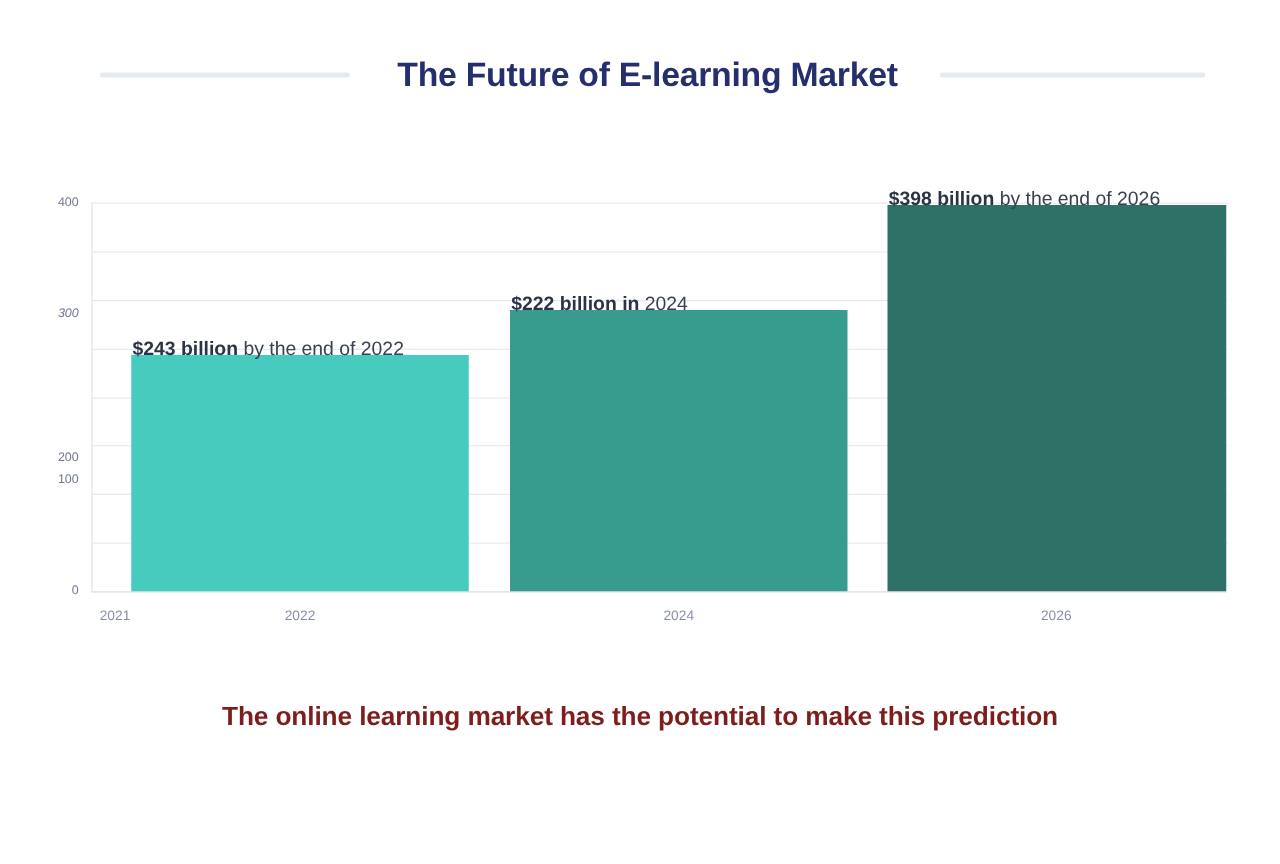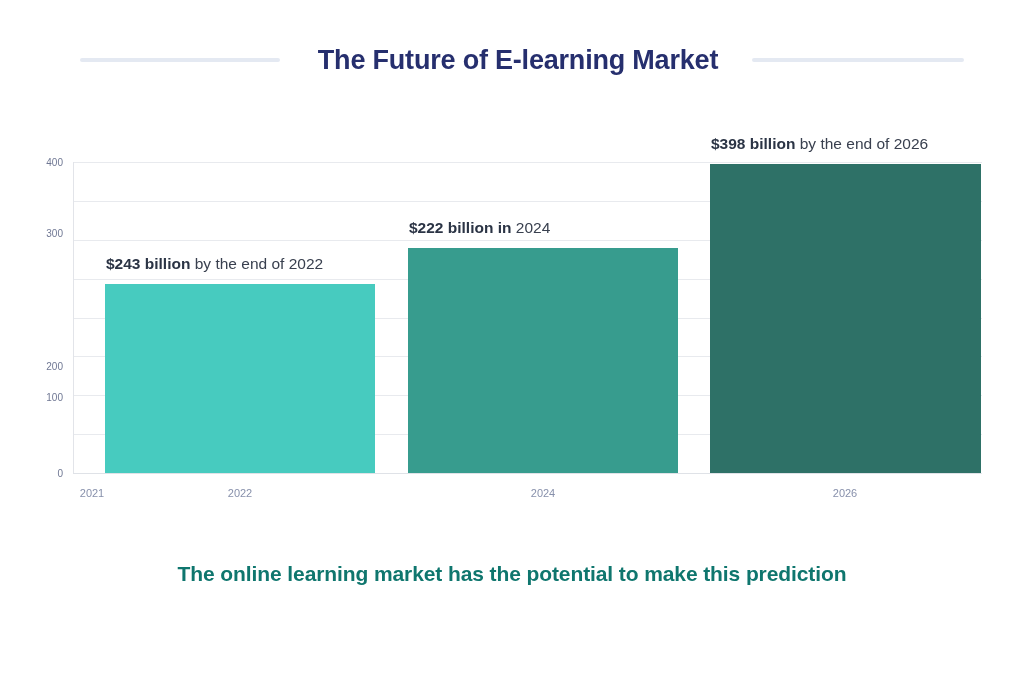--- a/index.html
+++ b/index.html
@@ -120,36 +120,37 @@
     height: 311px;
   }
 
   
   .bar-label {
     position: absolute;
     font-size: 15.5px;
     color: #39404f;
     white-space: nowrap;
     line-height: 1;
+    margin-top: 16px;
   }
   .bar-label b {
     font-weight: 700;
     color: #2b3445;
   }
 
   
   .caption {
     position: absolute;
     left: 0;
     top: 556px;
     width: 1024px;
     text-align: center;
     font-size: 21px;
     font-weight: 700;
-    color: #0f766e;
+    color: #7f1d1d;
     line-height: 1.72;
     letter-spacing: -0.1px;
   }
 </style>
 </head>
 <body>
 
 <div class="title-row">
   <div class="title-rule left"></div>
   <div class="chart-title">The Future of E-learning Market</div>
@@ -166,23 +167,23 @@
       <div class="gridline" style="top: 155.5px;"></div>
       <div class="gridline" style="top: 116.625px;"></div>
       <div class="gridline" style="top: 77.75px;"></div>
       <div class="gridline" style="top: 38.875px;"></div>
       <div class="gridline" style="top: 0px;"></div>
     </div>
   <div class="axis-baseline"></div>
 
   <div class="ytick-layer" id="yticks">
       <div class="ytick" style="top: 311px;">0</div>
-      <div class="ytick" style="top: 235px;">100</div>
+      <div class="ytick" style="top: 222px;">100</div>
       <div class="ytick" style="top: 155.5px; margin-top: 48px;">200</div>
-      <div class="ytick" style="top: 71px;">300</div>
+      <div class="ytick" style="top: 89px; font-style: italic;">300</div>
       <div class="ytick" style="top: 0px;">400</div>
     </div>
 
   <div id="xticks">
       <div class="xtick" style="left: 92px;">2021</div>
       <div class="xtick" style="left: 240px;">2022</div>
       <div class="xtick" style="left: 543px;">2024</div>
       <div class="xtick" style="left: 845px;">2026</div>
     </div>
 

